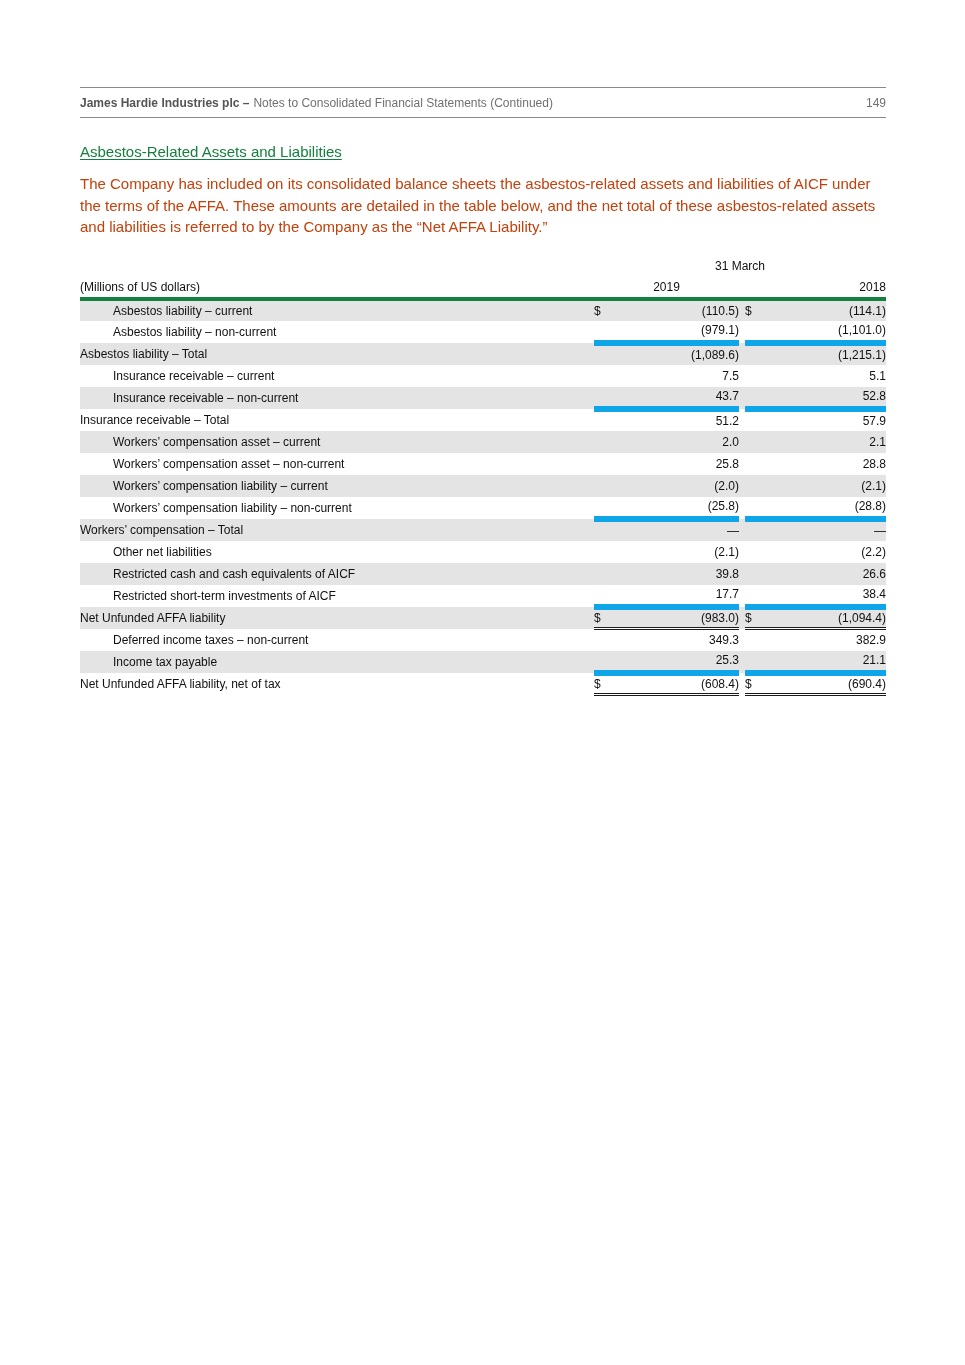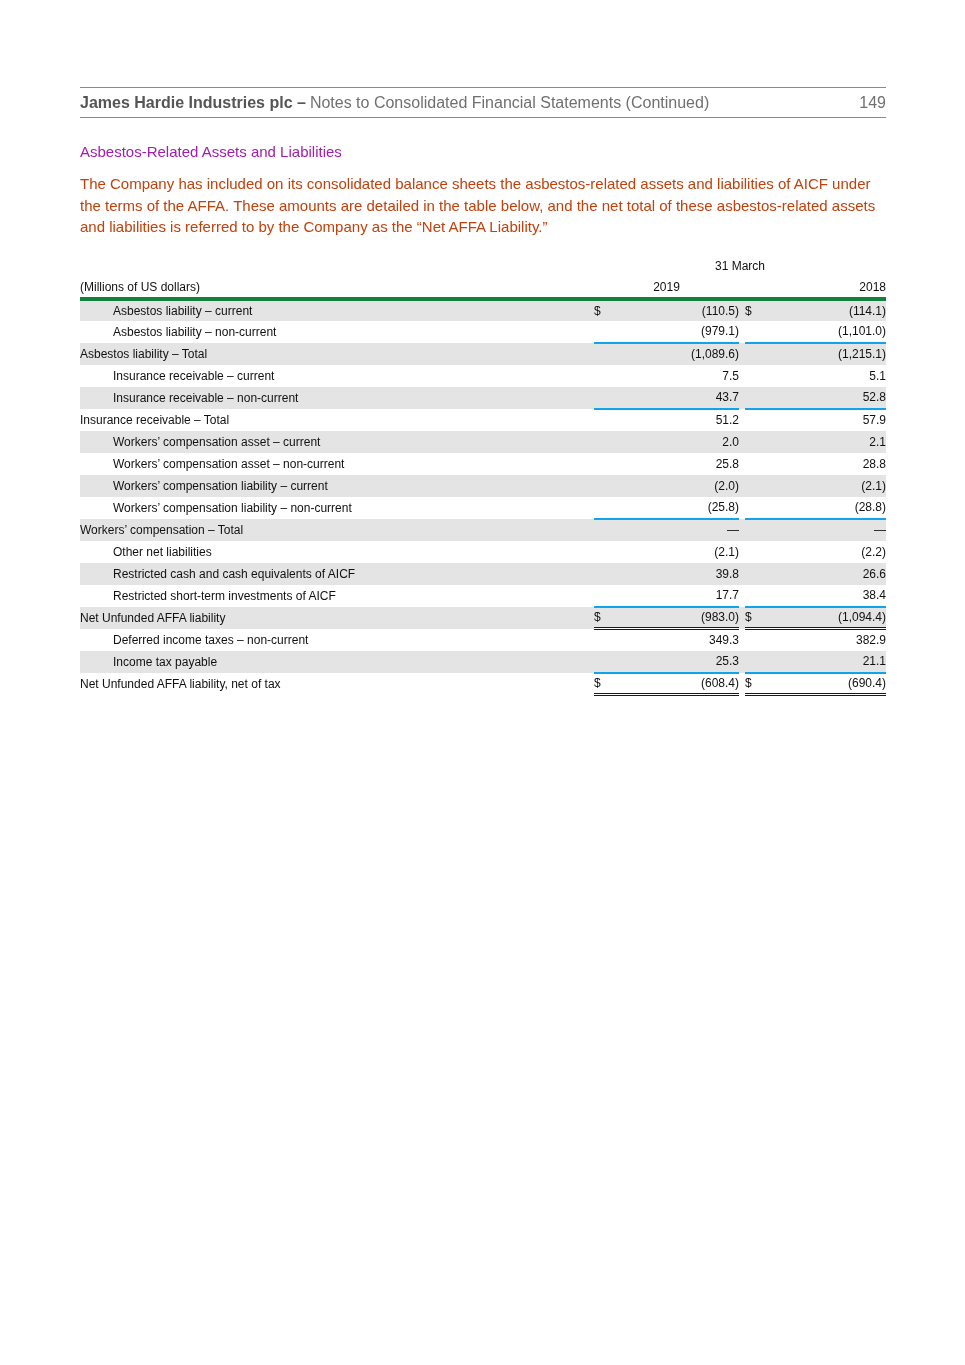--- a/index.html
+++ b/index.html
@@ -11,28 +11,28 @@
     position:relative;
     overflow:hidden;
   }
   .page { padding:87px 79px 0 80px; }
 
   .rule { border-top:1px solid #8a8a8a; height:0; }
 
   .doc-header {
     height:29px;
     display:flex; align-items:center; justify-content:space-between;
-    font-size:16px; color:#707070;
+    font-size:12px; color:#707070;
   }
   .doc-header .brand { font-weight:bold; color:#555555; margin-right:4px; }
 
   .section-title {
     margin-top:25px;
-    font-size:15px; font-weight:normal; color:#a21caf;
-    text-underline-offset:2px;
+    font-size:15px; font-weight:normal; color:#15803d;
+    text-decoration:underline; text-underline-offset:2px;
   }
 
   .para {
     margin-top:13px;
     font-size:15px; line-height:21.5px; color:#c2410c;
   }
 
   table.fin {
     border-collapse:collapse;
     margin-top:17px;
@@ -52,21 +52,21 @@
 
   td.lbl { text-align:left; padding-left:4px; }
   tr.ind td.lbl { padding-left:33px; }
   td.d { text-align:left; padding-left:3px; }
   td.v { text-align:right; padding-right:2px; }
   td.d1, td.v1 { font-weight:bold; }
   tr.bold td.lbl { font-weight:normal; }
 
   tr.shade td { background:#e4e4e4; }
 
-  tr.ul td.d, tr.ul td.v { border-bottom:2px solid #0ea5e9; }
+  tr.ul td.d, tr.ul td.v { border-bottom:6px solid #0ea5e9; }
   tr.dul td.d, tr.dul td.v { border-bottom:3px double #1a1a1a; }
 </style>
 </head>
 <body>
 
 <div class="page">
 
   <div class="rule"></div>
   <div class="doc-header">
     <div><span class="brand">James Hardie Industries plc –</span><span>Notes to Consolidated Financial Statements (Continued)</span></div>

